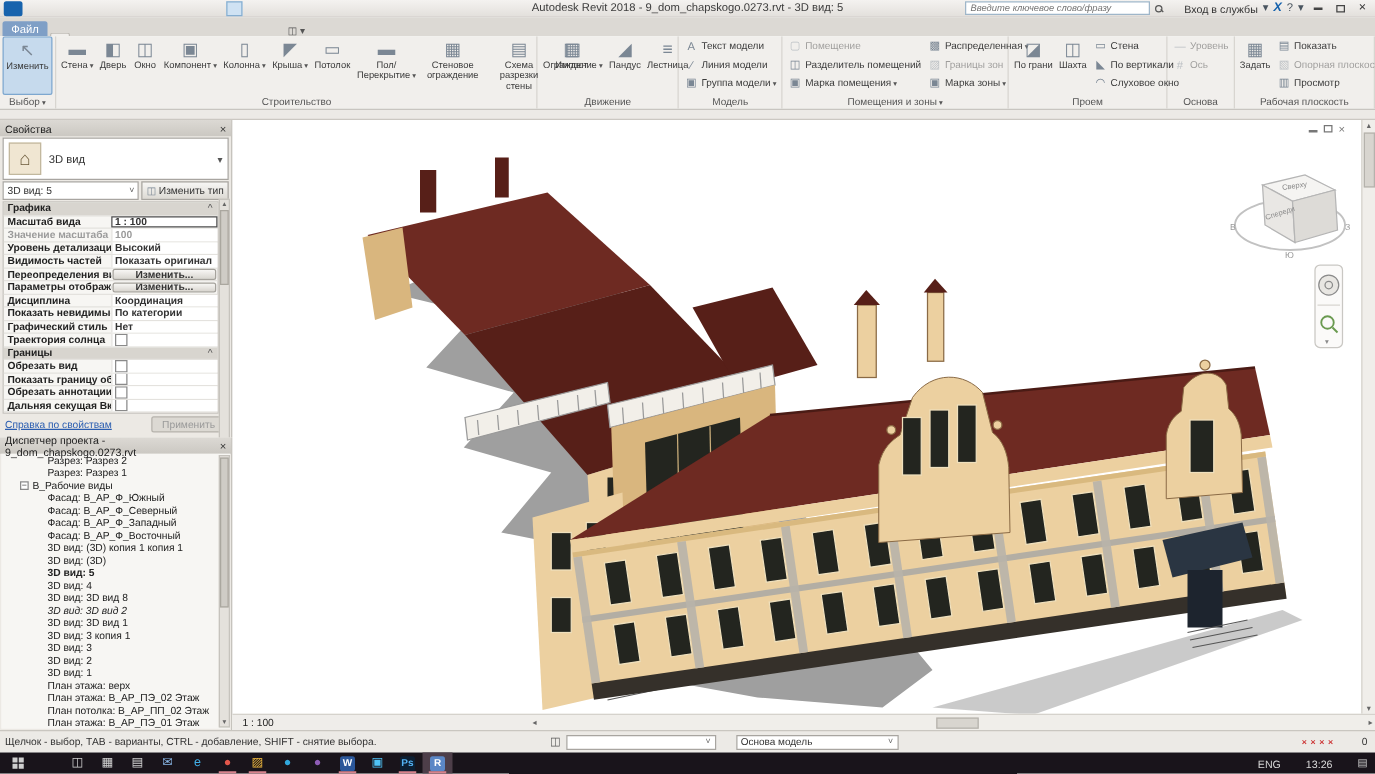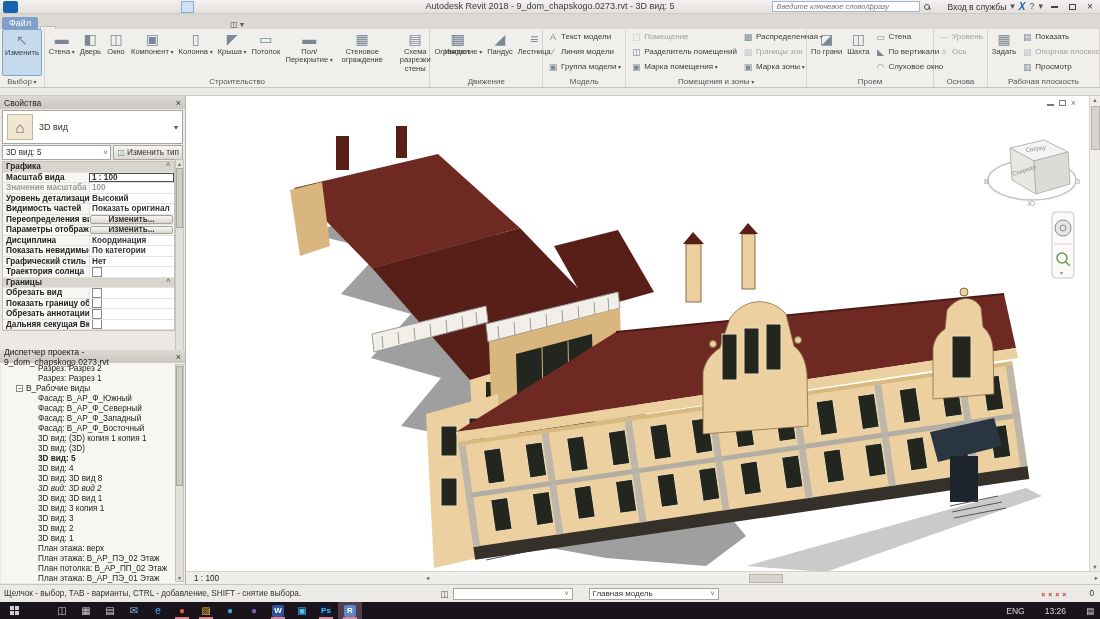--- a/index.html
+++ b/index.html
@@ -468,20 +468,24 @@
         <div class="prow checkbox">
           <span class="plabel">Дальняя секущая Вкл</span>
           <span class="pcell"></span>
         </div>
       </div>
     <div class="pscroll">
         <span>▴</span>
         <span class="thumb"></span>
         <span style="margin-top:auto">▾</span>
       </div>
+    <div id="pfoot">
+      <a>Справка по свойствам</a>
+      <span class="apply">Применить</span>
+    </div>
   </div>
 
   <div class="panel" id="browser">
     <div class="phdr">
         <span>Диспетчер проекта - 9_dom_chapskogo.0273.rvt</span>
         <span class="x">×</span>
       </div>
     <div id="tree">
 
     <div class="tree-row" style="padding-left: 37px;">
@@ -793,21 +797,21 @@
           <span></span>
           <span class="dd">˅</span>
         </div>
       <span style="display:flex;gap:4px">
 
       <span class="sb-ico"></span>
           <span class="sb-ico"></span>
           <span class="sb-ico"></span>
         </span>
       <div class="sb-sel" style="width:130px">
-          <span>Главная модель</span>
+          <span>Основа модель</span>
           <span class="dd">˅</span>
         </div>
     </div>
     <div class="sb-right">
       <span style="display:flex;gap:7px">
 
       <span class="sb-ico deny"></span>
           <span class="sb-ico deny"></span>
           <span class="sb-ico deny"></span>
           <span class="sb-ico deny"></span>

